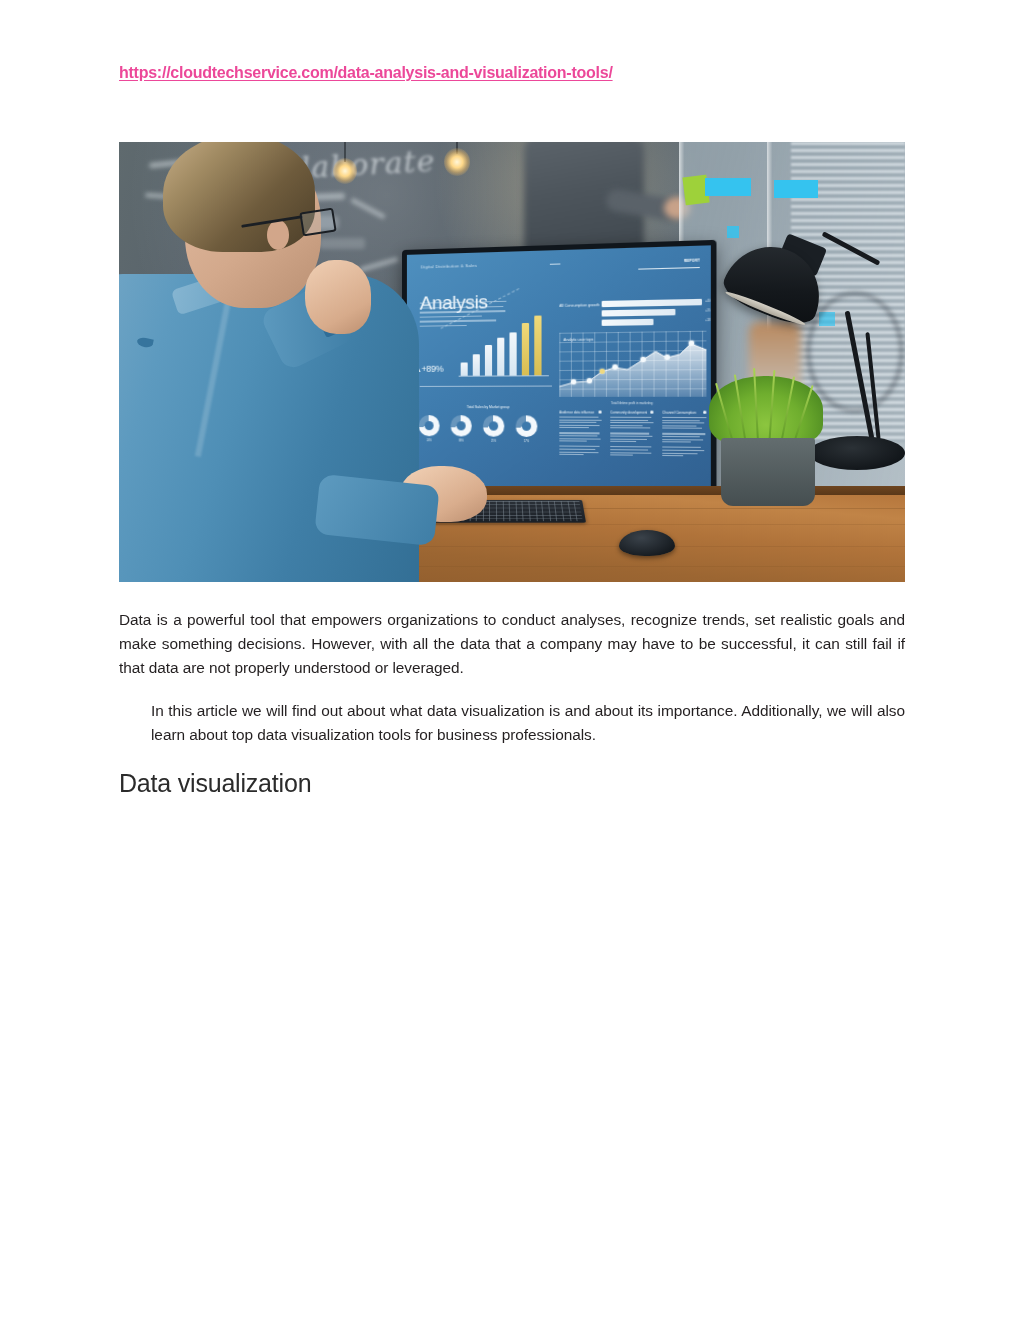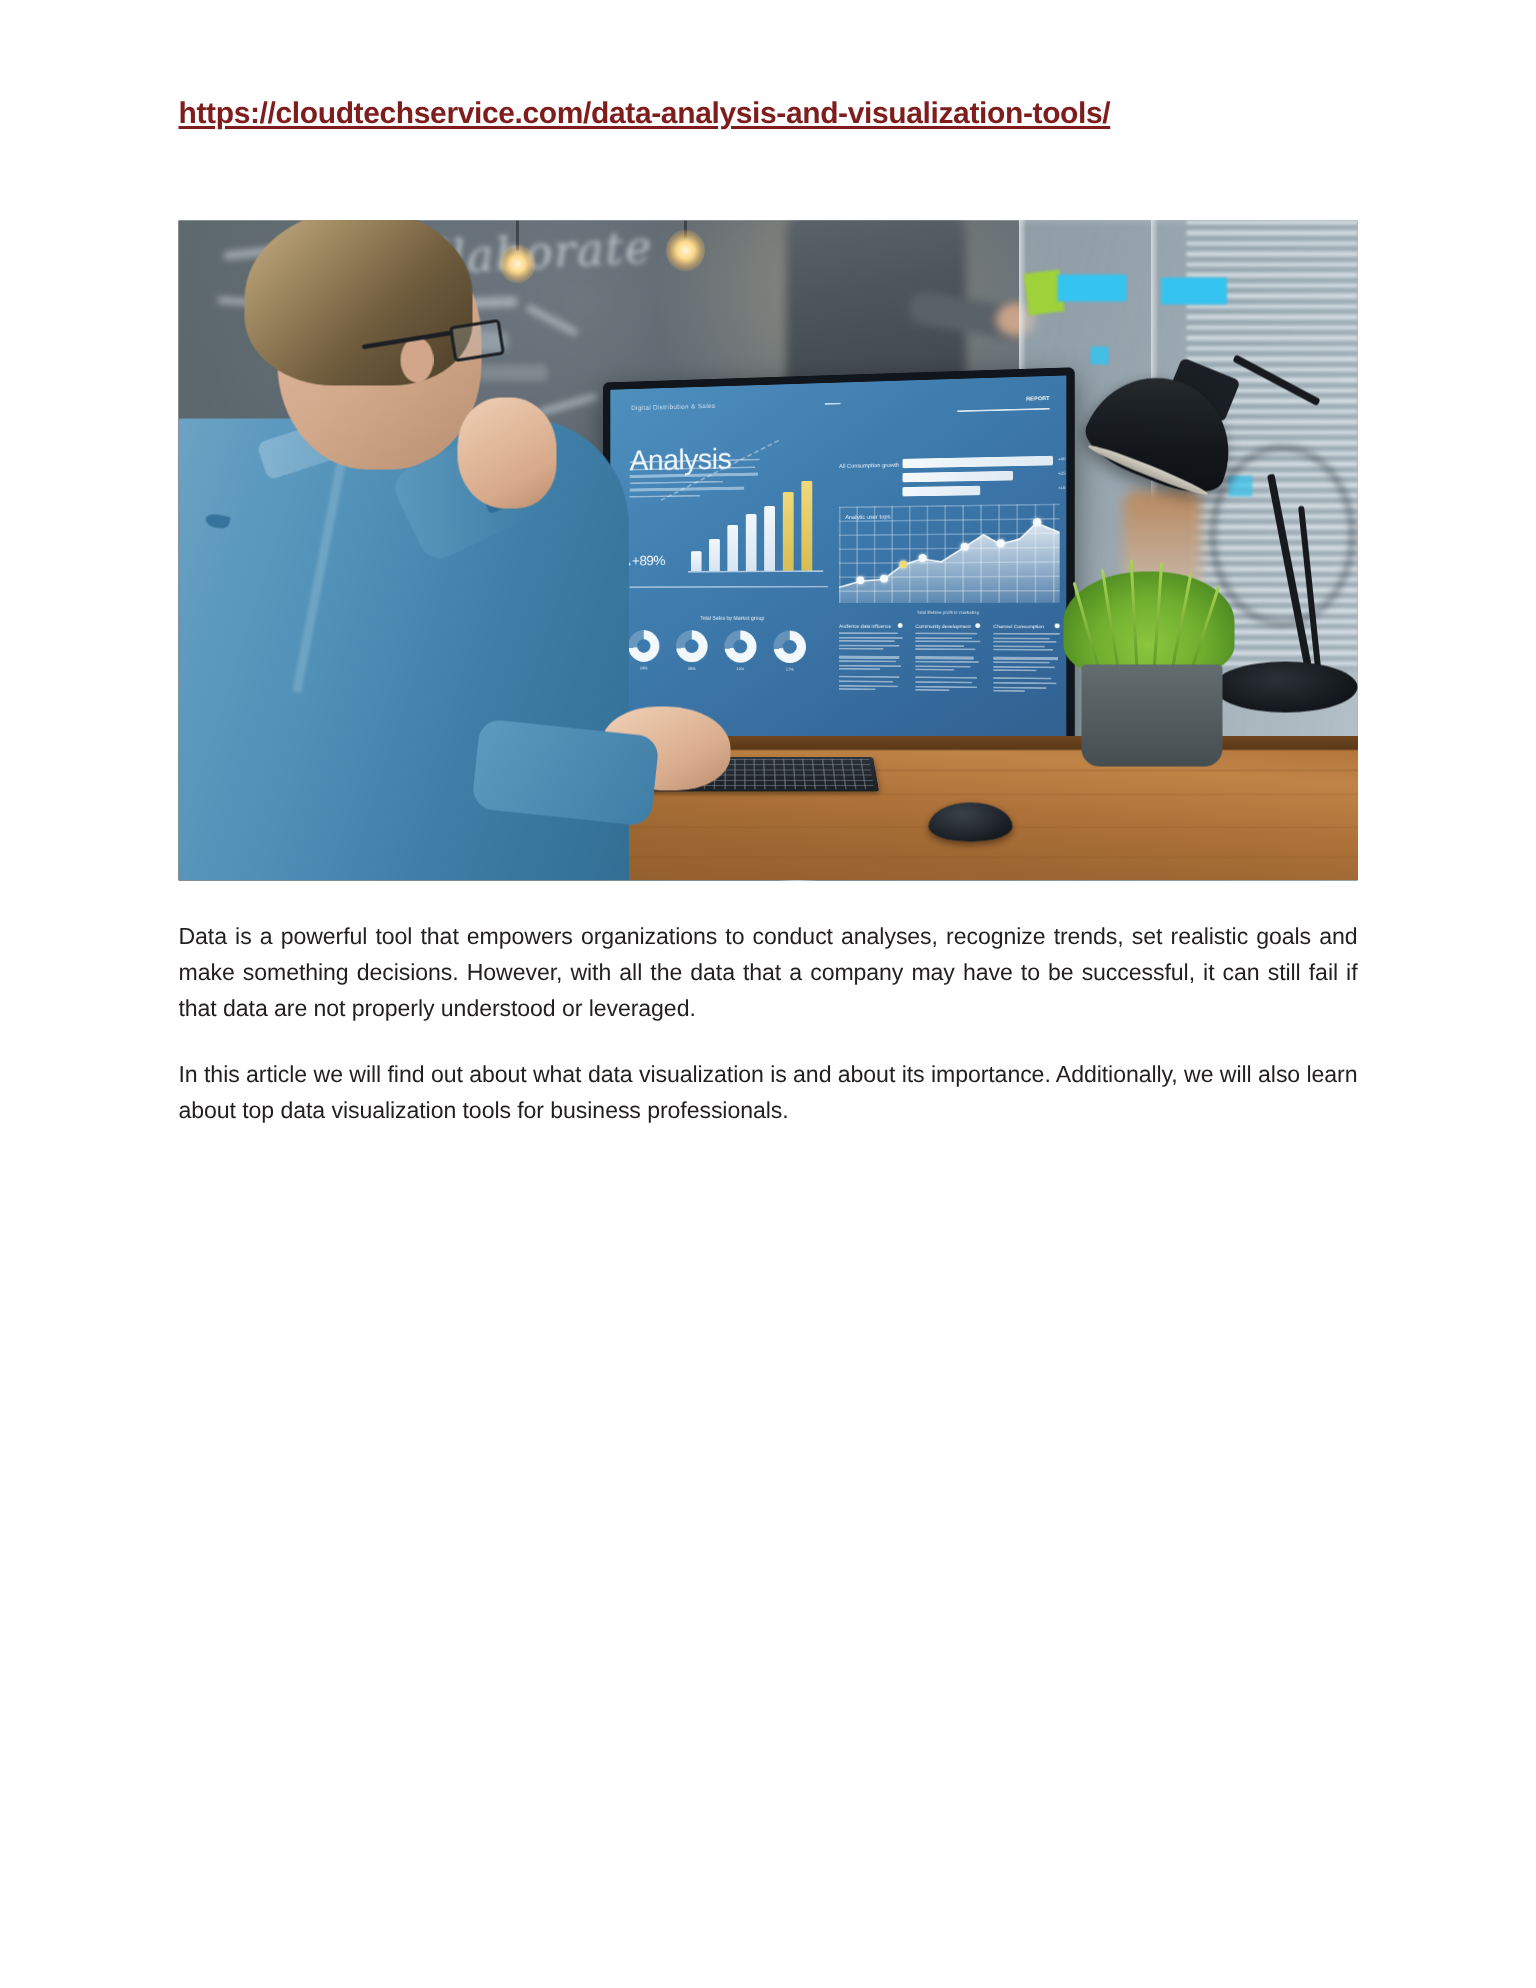--- a/index.html
+++ b/index.html
@@ -42,23 +42,23 @@
     letter-spacing: -0.1px;
     color: #2b2b2b;
   }
 
   
   .url-wrap {
     margin-top: 63px;
     line-height: 1.3;
   }
   .url-link {
-    font-size: 20px;
+    font-size: 16px;
     font-weight: bold;
-    color: #7f1d1d;
+    color: #ec4899;
     text-decoration: underline;
     text-underline-offset: 2px;
     letter-spacing: -0.25px;
     word-break: break-all;
   }
 
   
   .photo {
     position: relative;
     margin-top: 58px;
@@ -529,21 +529,21 @@
   
   .body-copy { margin-top: 26px; }
   .para {
     margin: 0 0 20px 0;
     font-size: 15.4px;
     line-height: 1.55;
     text-align: justify;
     color: #231f20;
     letter-spacing: -0.05px;
   }
-  .para:last-child { margin-bottom: 0; }
+  .para:last-child { margin-bottom: 0; margin-left: 32px; }
 
   
   .section-heading {
     margin: 22px 0 0 0;
     font-size: 25px;
     font-weight: normal;
     color: #2b2b2b;
     letter-spacing: -0.2px;
   }
 </style>
@@ -792,15 +792,16 @@
 
       <div class="typing-hand" style="left:282px;top:324px;width:86px;height:56px;"></div>
       <div class="person-arm-lower" style="left:198px;top:338px;width:120px;height:60px;transform:rotate(6deg);"></div>
     </div>
 
     <div class="body-copy">
       <p class="para">Data is a powerful tool that empowers organizations to conduct analyses, recognize trends, set realistic goals and make something decisions. However, with all the data that a company may have to be successful, it can still fail if that data are not properly understood or leveraged.</p>
       <p class="para">In this article we will find out about what data visualization is and about its importance. Additionally, we will also learn about top data visualization tools for business professionals.</p>
     </div>
 
+    <h2 class="section-heading">Data visualization</h2>
 
   </div>
 </div>
 
 </body></html>

